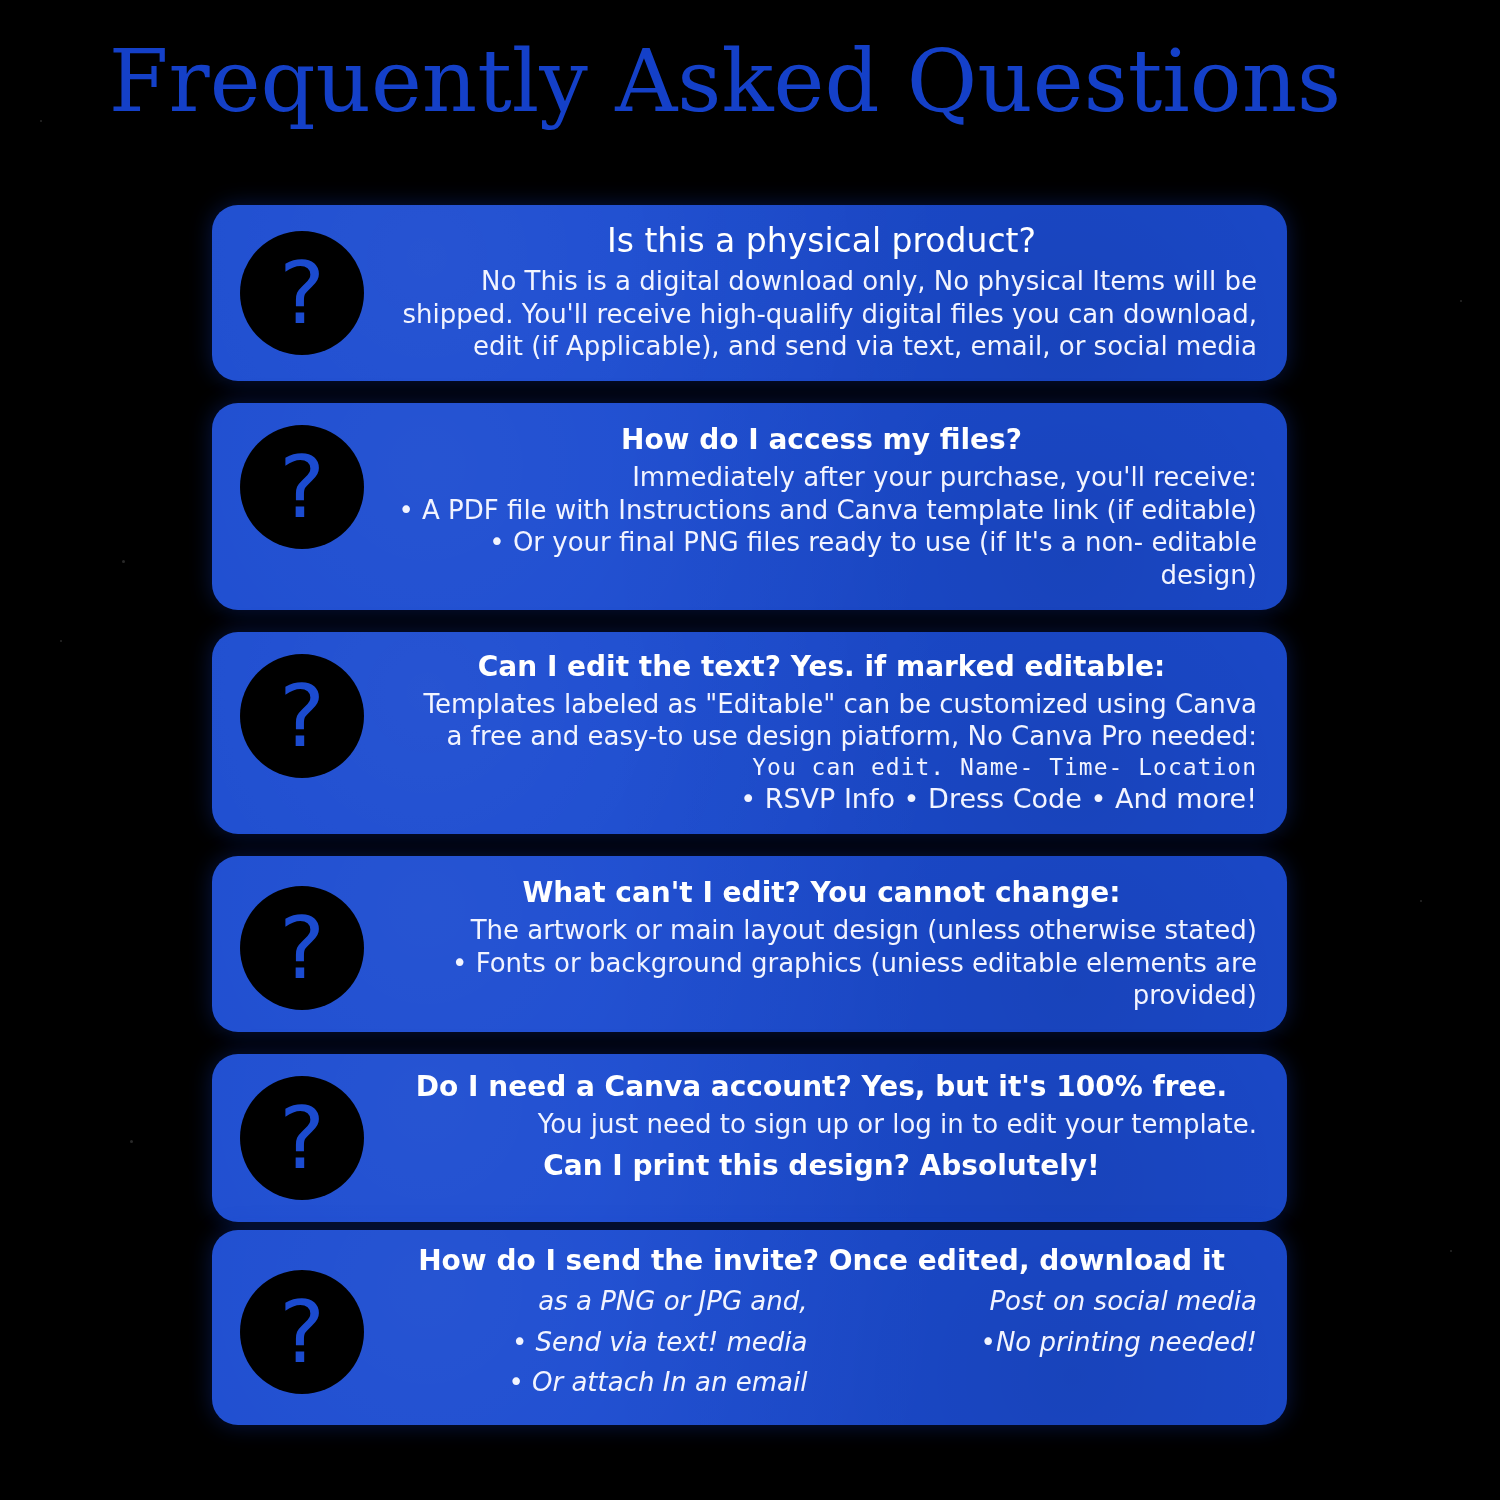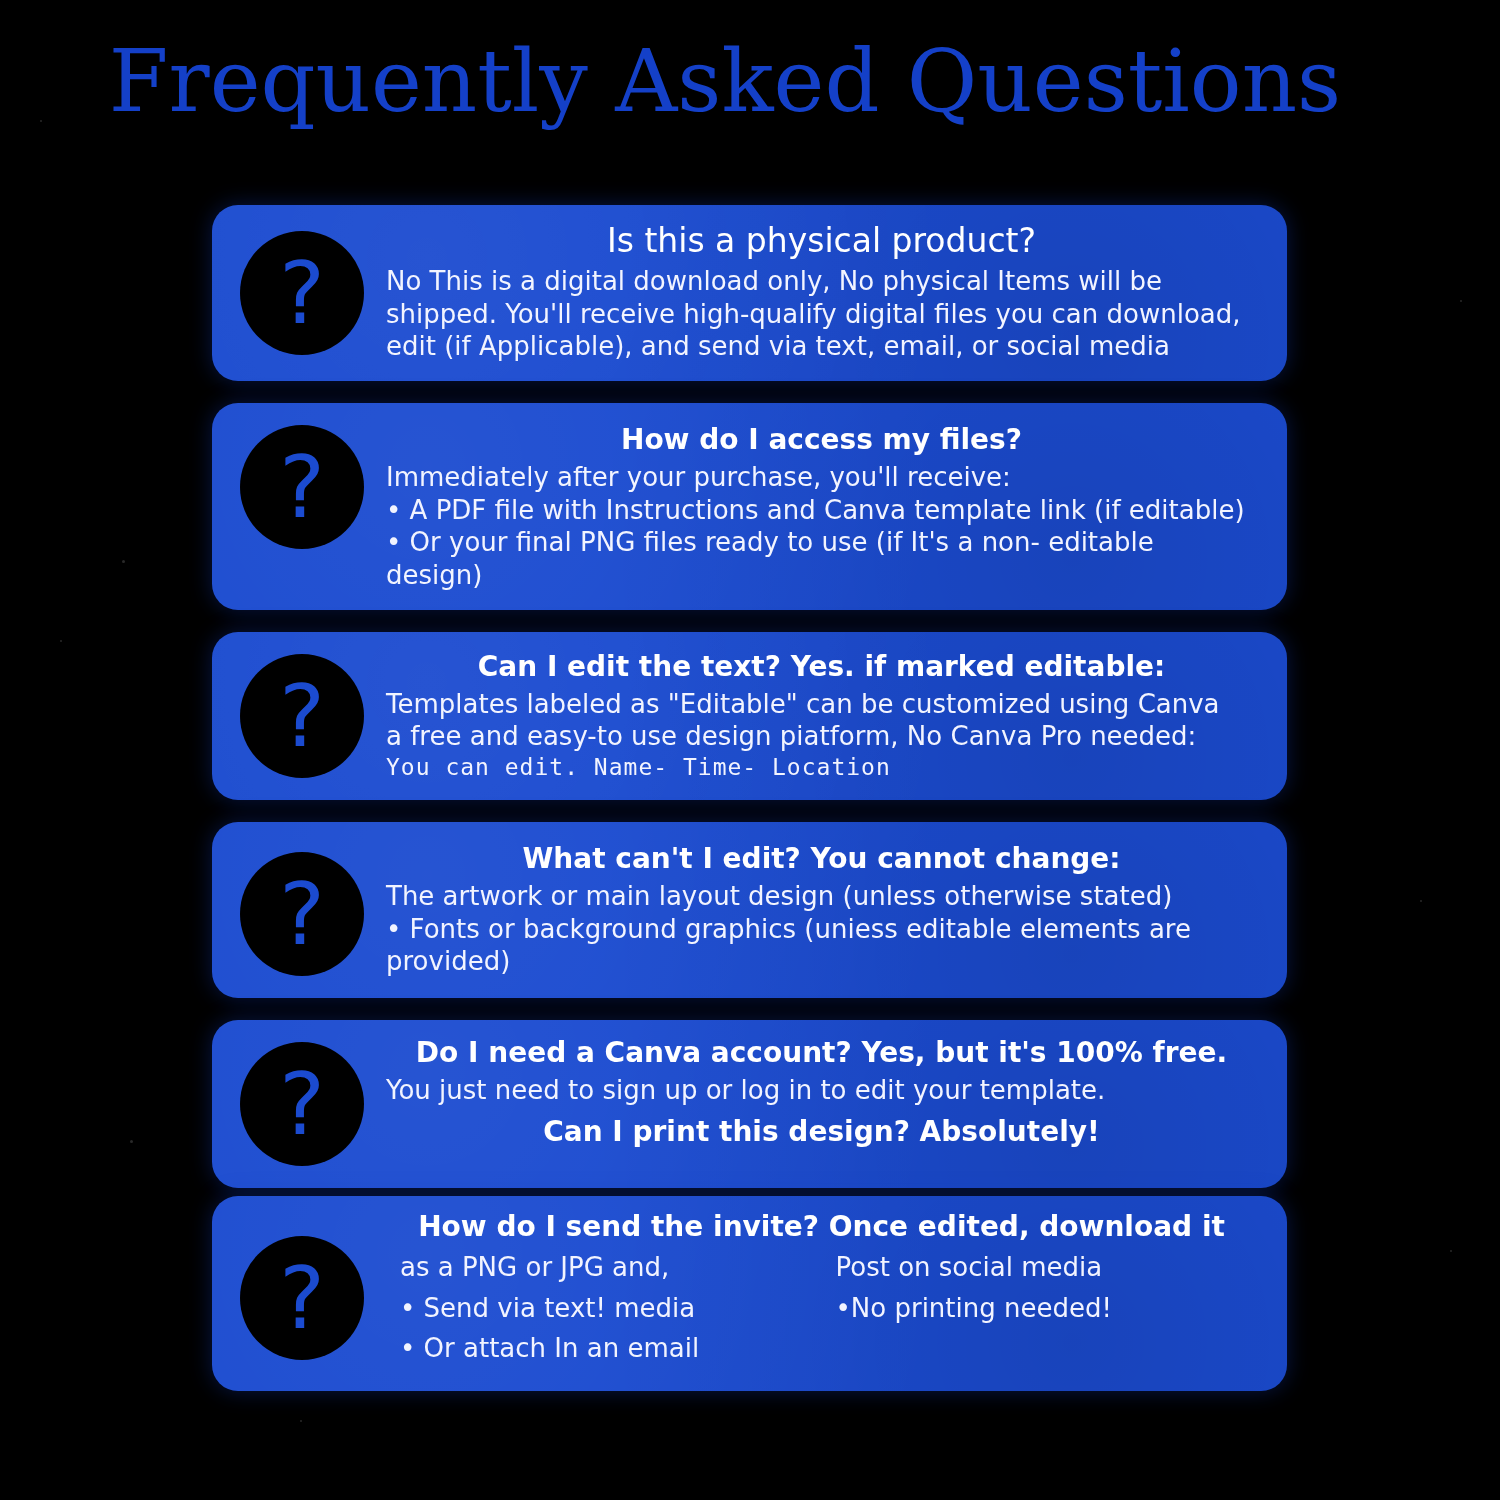--- a/index.html
+++ b/index.html
@@ -96,20 +96,21 @@
     color: #ffffff;
     text-align: center;
   }
   .q-head.bold { font-weight: bold; font-size: 28px; }
   .q-head.light { font-weight: normal; font-size: 33px; }
   .line {
     font-size: 26px;
     line-height: 1.26;
     color: #f2f4ff;
     margin: 0;
+    text-align: right;
   }
   .line.mono {
     font-family: "DejaVu Sans Mono", monospace;
     font-size: 23px;
     letter-spacing: 1px;
   }
   .line.center-ish { padding-left: 28px; font-size: 27px; }
 
   
   #card1 .qmark { margin-top: 26px; }
@@ -118,20 +119,21 @@
   #card4 .qmark { margin-top: 30px; }
   #card5 { margin-bottom: 8px; }
   #card5 .body { padding-top: 16px; padding-bottom: 10px; }
   #card6 .qmark { margin-top: 40px; }
   #card6 .body { padding-top: 14px; }
 
   .two-col {
     display: flex;
     gap: 28px;
     margin-top: 6px;
+    font-style: italic;
   }
   .col { flex: 1 1 50%; }
   .col .line { margin-bottom: 8px; }
   .col.left .line { padding-left: 14px; }
   .col.right .line { padding-left: 0; }
 </style>
 </head>
 <body>
 
 <div class="page">
@@ -169,20 +171,21 @@
       </div>
     </div>
 
     <div class="card" id="card3">
       <div class="qmark">?</div>
       <div class="body">
         <div class="q-head bold">Can I edit the text? Yes. if marked editable:</div>
         <p class="line">Templates labeled as "Editable" can be customized using Canva</p>
         <p class="line">a free and easy-to use design piatform, No Canva Pro needed:</p>
         <p class="line mono">You can edit. Name- Time- Location</p>
+        <p class="line center-ish">• RSVP Info •   Dress Code • And more!</p>
       </div>
     </div>
 
     <div class="card" id="card4">
       <div class="qmark">?</div>
       <div class="body">
         <div class="q-head bold">What can't I edit? You cannot change:</div>
         <p class="line">The artwork or main layout design (unless otherwise stated)</p>
         <p class="line">• Fonts or background graphics (uniess editable elements are</p>
         <p class="line">provided)</p>

